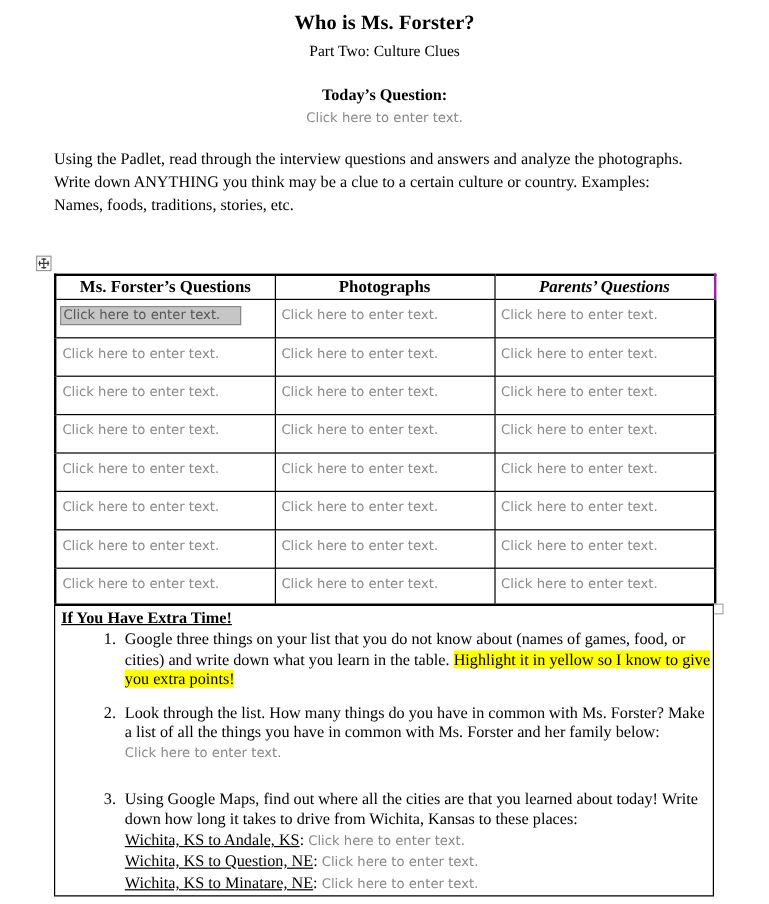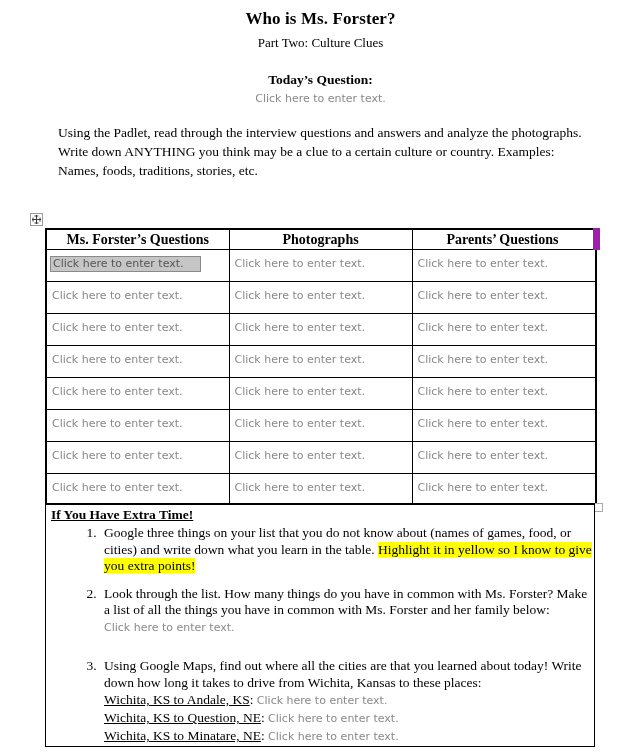--- a/index.html
+++ b/index.html
@@ -67,21 +67,20 @@
     font-size: 13.5px;
     line-height: 19px;
   }
   .step-label {
     font-weight: bold;
     text-decoration: underline;
   }
   .step-body {
     font-size: 13.5px;
     line-height: 19px;
-    margin-left: 13px;
   }
 
   
   .move-handle {
     position: absolute;
     left: 30px;
     top: 213px;
     width: 13px;
     height: 13px;
     border: 1px solid #9a9a9a;
@@ -108,21 +107,21 @@
     border-top: 2px solid #000;
     border-bottom: 1px solid #000;
     text-align: center;
     font-size: 14px;
     font-weight: bold;
     font-family: "Liberation Serif", "DejaVu Serif", serif;
     height: 19px;
     line-height: 19px;
   }
   .clue-table thead th:first-child { border-left: 2px solid #000; }
-  .clue-table thead th:last-child  { border-right: 7px solid #a21caf; }
+  .clue-table thead th:last-child  { border-right: 2px solid #a21caf; font-style: italic; }
   .clue-table tbody td {
     height: 31px;
   }
   .clue-table tbody td:first-child { border-left: 2px solid #000; }
   .clue-table tbody td:last-child  { border-right: 2px solid #000; }
   .clue-table tbody tr:last-child td { border-bottom: 2px solid #000; }
   .cell-inner {
     padding: 3px 0 0 5px;
   }
   .cell-inner .placeholder { white-space: nowrap; }

